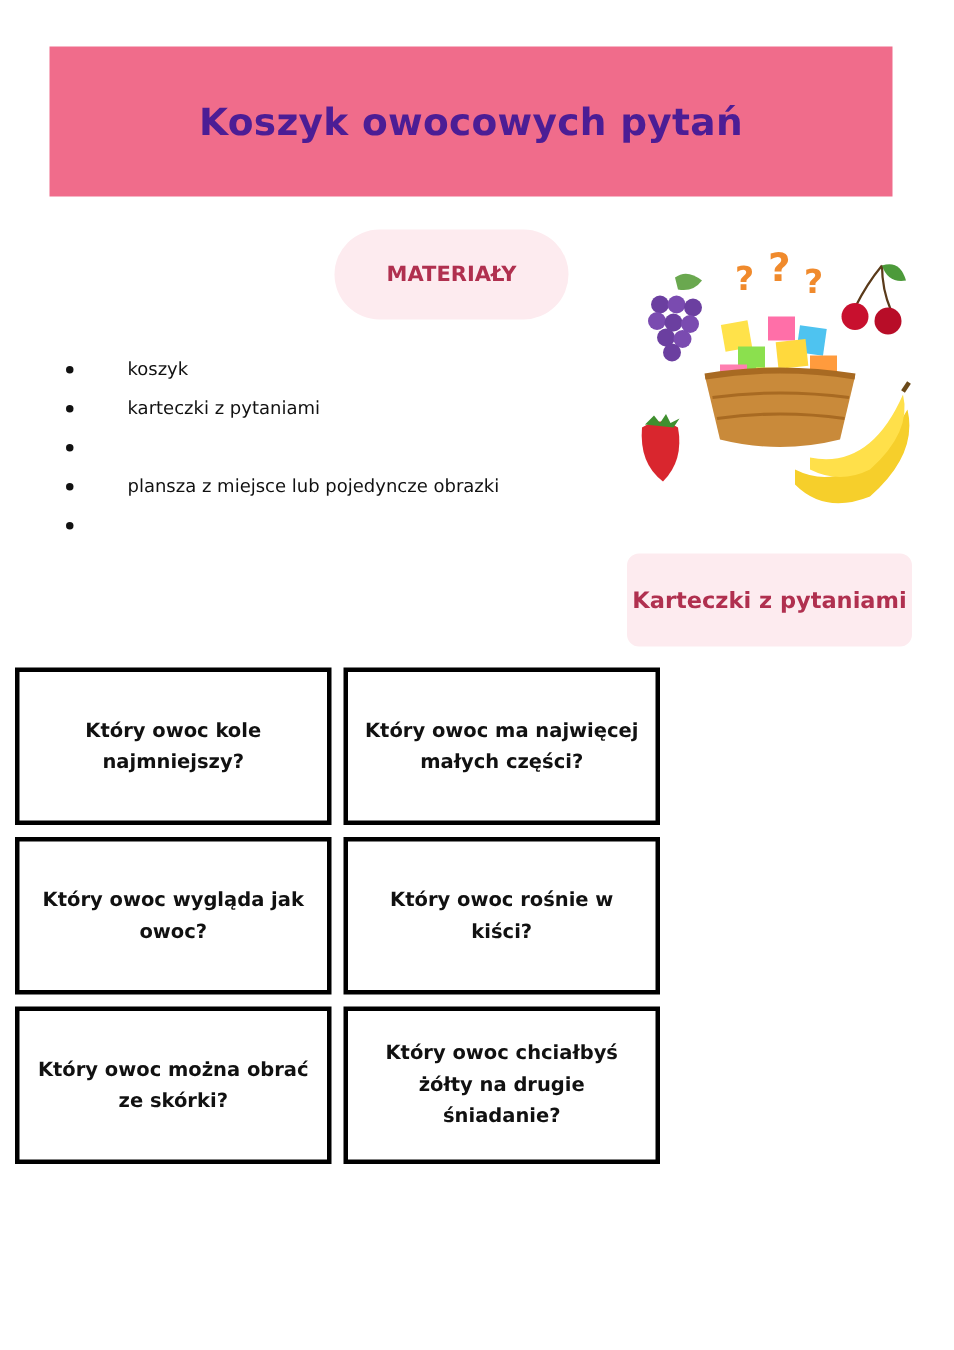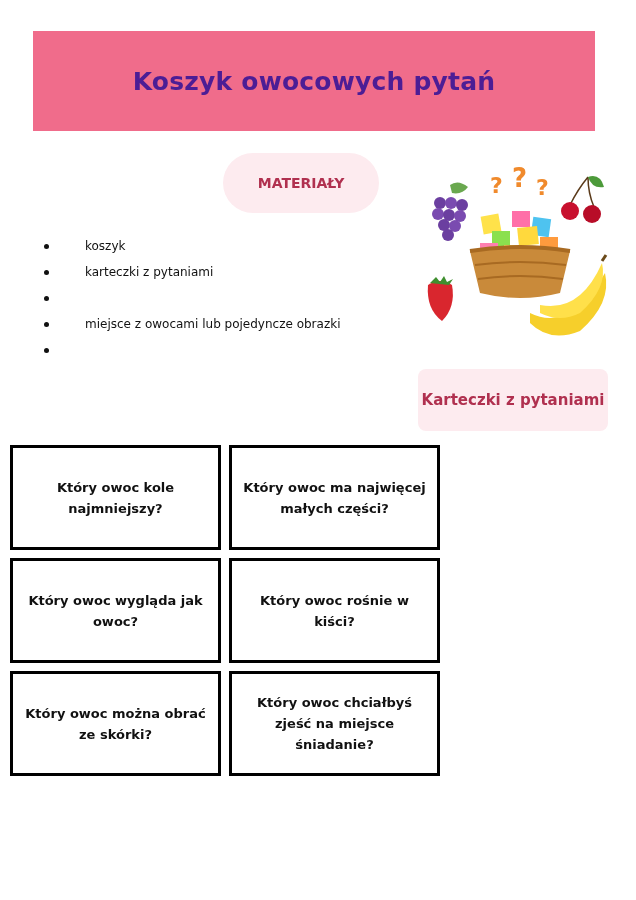--- a/index.html
+++ b/index.html
@@ -43,21 +43,21 @@
     </li>
   <li>
       <span class="bullet"></span>
       <span>karteczki z pytaniami</span>
     </li>
   <li>
       <span class="bullet"></span>
     </li>
   <li>
       <span class="bullet"></span>
-      <span>miejsce z owocami lub pojedyncze obrazki</span>
+      <span>plansza z miejsce lub pojedyncze obrazki</span>
     </li>
   <li>
       <span class="bullet"></span>
     </li>
 </ul>
 
 <svg class="illustration" viewBox="0 0 195 180">
 
   <g fill="#f08a2c" font-family="DejaVu Sans, sans-serif" font-weight="bold">
     <text x="70" y="30" font-size="22">?</text>
@@ -117,14 +117,14 @@
     <div>Karteczki z pytaniami</div>
   </div>
 </div>
 
 <div class="cards">
   <div class="card">Który owoc kole najmniejszy?</div>
   <div class="card">Który owoc ma najwięcej małych części?</div>
   <div class="card">Który owoc wygląda jak owoc?</div>
   <div class="card">Który owoc rośnie w kiści?</div>
   <div class="card">Który owoc można obrać ze skórki?</div>
-  <div class="card">Który owoc chciałbyś zjeść na miejsce śniadanie?</div>
+  <div class="card">Który owoc chciałbyś żółty na drugie śniadanie?</div>
 </div>
 
 </body></html>

